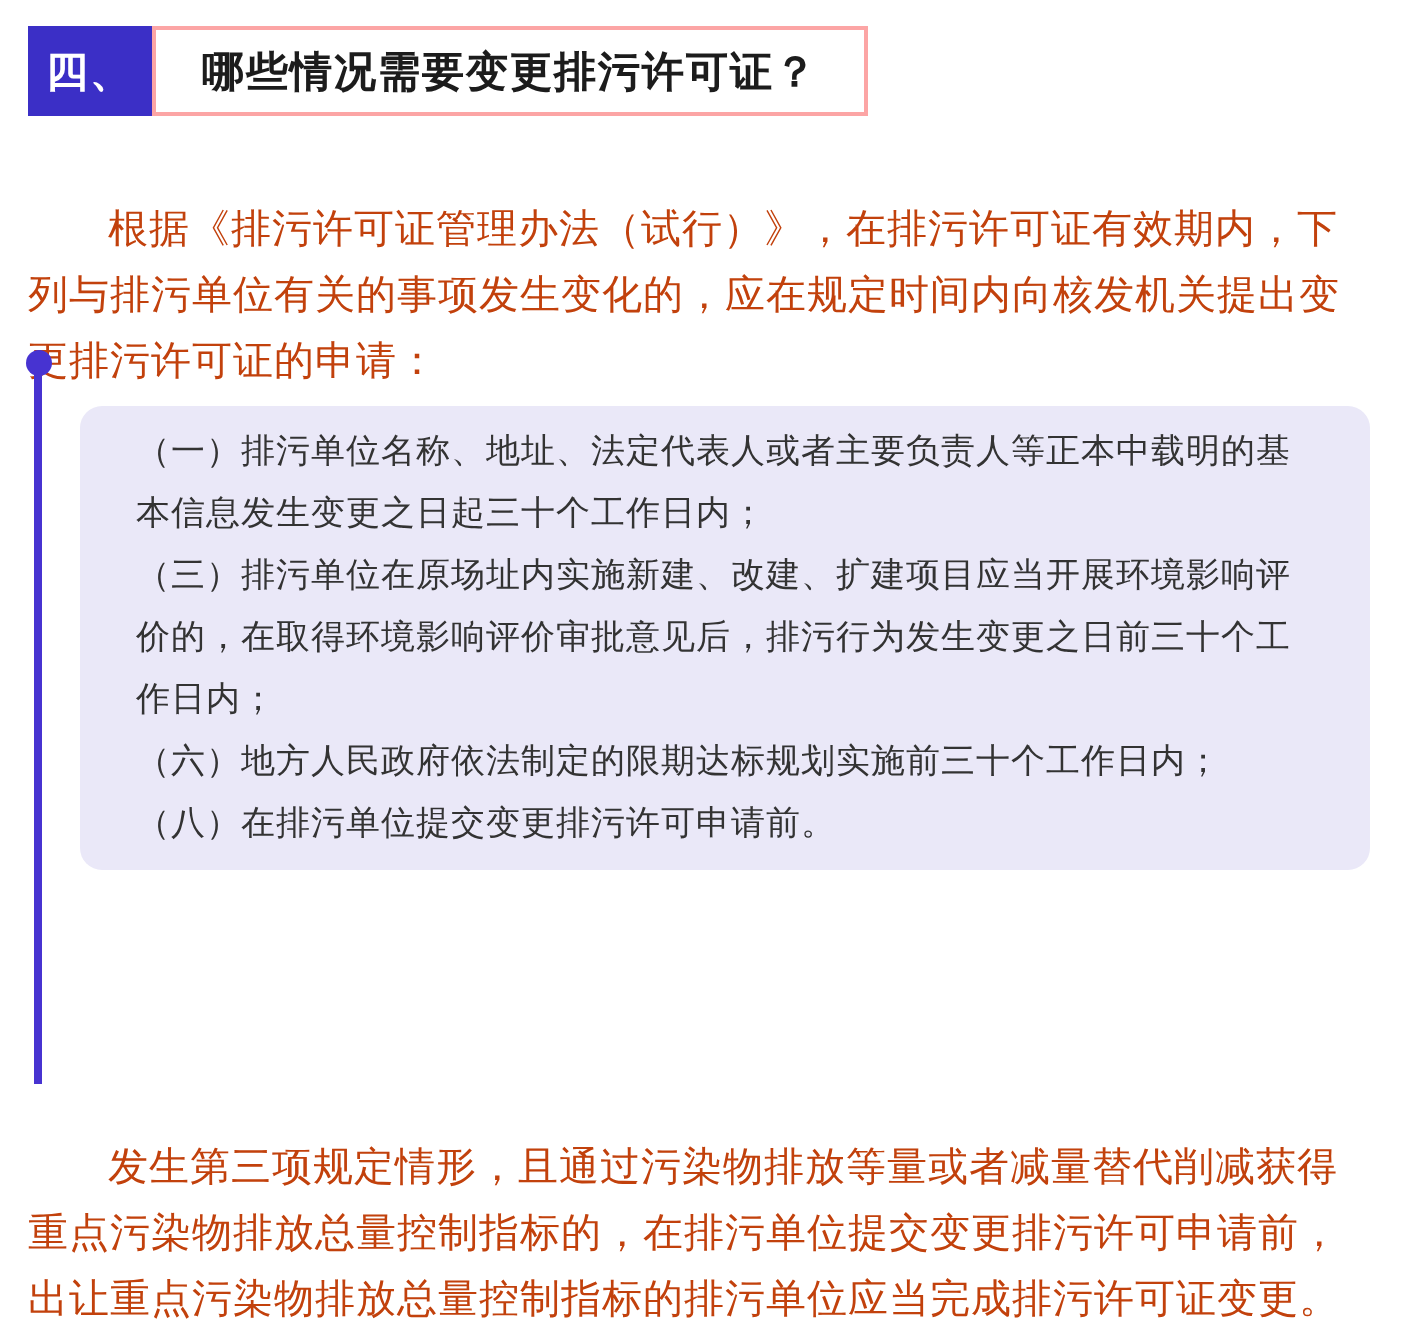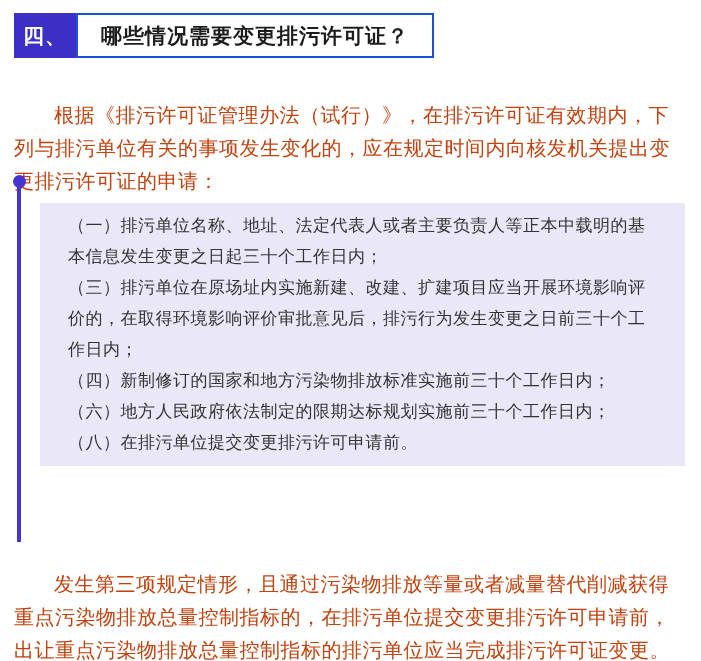--- a/index.html
+++ b/index.html
@@ -26,21 +26,21 @@
     background: #3b2fc6;
     color: #ffffff;
     font-size: 21px;
     font-weight: bold;
     display: flex;
     align-items: center;
     justify-content: center;
     letter-spacing: 1px;
   }
   .section-title-box {
-    border: 2px solid #1d4ed8;
+    border: 2px solid #fca5a5;
     background: #ffffff;
     display: flex;
     align-items: center;
     justify-content: flex-end;
     padding: 0 23px;
     min-width: 322px;
   }
   .section-title {
     font-size: 21px;
     font-weight: bold;
@@ -90,20 +90,21 @@
   }
 
   
   .list-box {
     position: absolute;
     left: 40px;
     top: 203px;
     width: 645px;
     background: #eae8f8;
     padding: 7px 28px 8px 28px;
+    border-radius: 11px;
   }
   .list-box p {
     font-size: 17px;
     line-height: 31px;
     color: #333333;
     letter-spacing: 0.5px;
   }
 </style>
 </head>
 <body>
@@ -116,18 +117,17 @@
 </div>
 
 <p class="para intro-para">根据《排污许可证管理办法（试行）》，在排污许可证有效期内，下列与排污单位有关的事项发生变化的，应在规定时间内向核发机关提出变更排污许可证的申请：</p>
 
 <div class="timeline-dot"></div>
 <div class="timeline-line"></div>
 
 <div class="list-box">
   <p>（一）排污单位名称、地址、法定代表人或者主要负责人等正本中载明的基本信息发生变更之日起三十个工作日内；</p>
   <p>（三）排污单位在原场址内实施新建、改建、扩建项目应当开展环境影响评价的，在取得环境影响评价审批意见后，排污行为发生变更之日前三十个工作日内；</p>
-  <p>（四）新制修订的国家和地方污染物排放标准实施前三十个工作日内；</p>
   <p>（六）地方人民政府依法制定的限期达标规划实施前三十个工作日内；</p>
   <p>（八）在排污单位提交变更排污许可申请前。</p>
 </div>
 
 <p class="para closing-para">发生第三项规定情形，且通过污染物排放等量或者减量替代削减获得重点污染物排放总量控制指标的，在排污单位提交变更排污许可申请前，出让重点污染物排放总量控制指标的排污单位应当完成排污许可证变更。</p>
 
 </body></html>

